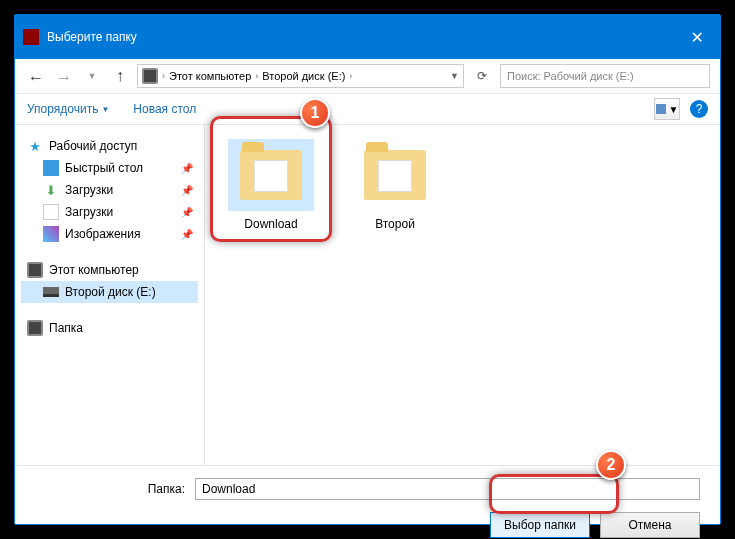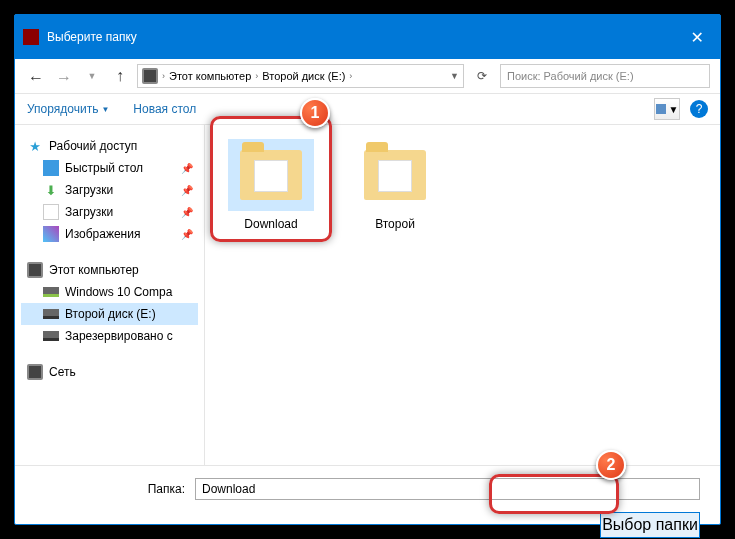--- a/index.html
+++ b/index.html
@@ -45,21 +45,21 @@
 .fitem.sel .fic { background: #cde8ff; }
 .fic { width: 86px; height: 72px; margin: 0 auto 6px; display: flex; align-items: center; justify-content: center; }
 .folder { width: 62px; height: 50px; background: #f5d78e; border-radius: 3px 3px 2px 2px; position: relative; }
 .folder::before { content: ""; position: absolute; top: -8px; left: 2px; width: 22px; height: 10px; background: #f0c96a; border-radius: 3px 3px 0 0; }
 .folder .inner { position: absolute; left: 14px; top: 10px; width: 34px; height: 32px; background: #fff; border: 1px solid #ddd; }
 .bottom { padding: 12px 20px 14px; border-top: 1px solid #e5e5e5; }
 .frow { display: flex; align-items: center; gap: 10px; margin-bottom: 12px; font-size: 12px; justify-content: center; }
 .frow label { width: 150px; text-align: right; }
 .frow input { flex: 1; height: 22px; border: 1px solid #aaa; padding: 0 6px; font-size: 12px; }
 .brow { display: flex; justify-content: flex-end; gap: 10px; }
-.btn { min-width: 100px; height: 26px; border: 1px solid #adadad; background: linear-gradient(#f5f5f5,#e5e5e5); font-size: 16px; cursor: pointer; }
+.btn { min-width: 100px; height: 26px; border: 1px solid #adadad; background: linear-gradient(#f5f5f5,#e5e5e5); font-size: 12px; cursor: pointer; }
 .btn.primary { border: 1px solid #0078d7; background: #e5f1fb; }
 .callout { position: absolute; border: 3px solid #d63333; border-radius: 10px; box-shadow: 0 0 8px rgba(0,0,0,0.4); pointer-events: none; }
 .badge { position: absolute; width: 30px; height: 30px; border-radius: 50%; background: radial-gradient(circle at 30% 30%, #ff7a4a, #e03a1a); border: 2px solid #fff; color: #fff; font-weight: bold; font-size: 16px; display: flex; align-items: center; justify-content: center; box-shadow: 0 2px 4px rgba(0,0,0,0.5); pointer-events: none; }
 </style>
 </head>
 <body>
 
 <div class="outer">
   <div class="titlebar">
     <div class="appicon"></div>
@@ -128,36 +128,28 @@
       <div class="tnode sub">
         <span class="ico img"></span>
         <span>Изображения</span>
         <span class="pin">📌</span>
       </div>
       <div class="tgap"></div>
       <div class="tnode">
         <span class="ico mon"></span>
         <span>Этот компьютер</span>
       </div>
-      <div class="tnode sub">
-        <span class="ico hdd"></span>
-        <span>Windows 10 Compa</span>
-      </div>
       <div class="tnode sub sel">
         <span class="ico hdd blk"></span>
         <span>Второй диск (E:)</span>
       </div>
-      <div class="tnode sub">
-        <span class="ico hdd blk"></span>
-        <span>Зарезервировано с</span>
-      </div>
       <div class="tgap"></div>
       <div class="tnode">
         <span class="ico mon"></span>
-        <span>Сеть</span>
+        <span>Папка</span>
       </div>
     </div>
 
     <div class="content">
       <div class="fitem sel">
         <div class="fic">
             <div class="folder">
               <div class="inner"></div>
             </div>
           </div>
@@ -174,20 +166,21 @@
     </div>
   </div>
 
   <div class="bottom">
     <div class="frow">
       <label>Папка:</label>
       <input type="text" value="Download" style="">
     </div>
     <div class="brow">
       <button class="btn primary">Выбор папки</button>
+      <button class="btn">Отмена</button>
     </div>
   </div>
 </div>
 
 <div class="callout" style="left:210px; top:116px; width:122px; height:126px;"></div>
 <div class="badge" style="left:300px; top:98px;">
     <span>1</span>
   </div>
 
 <div class="callout" style="left:489px; top:474px; width:130px; height:40px;"></div>

